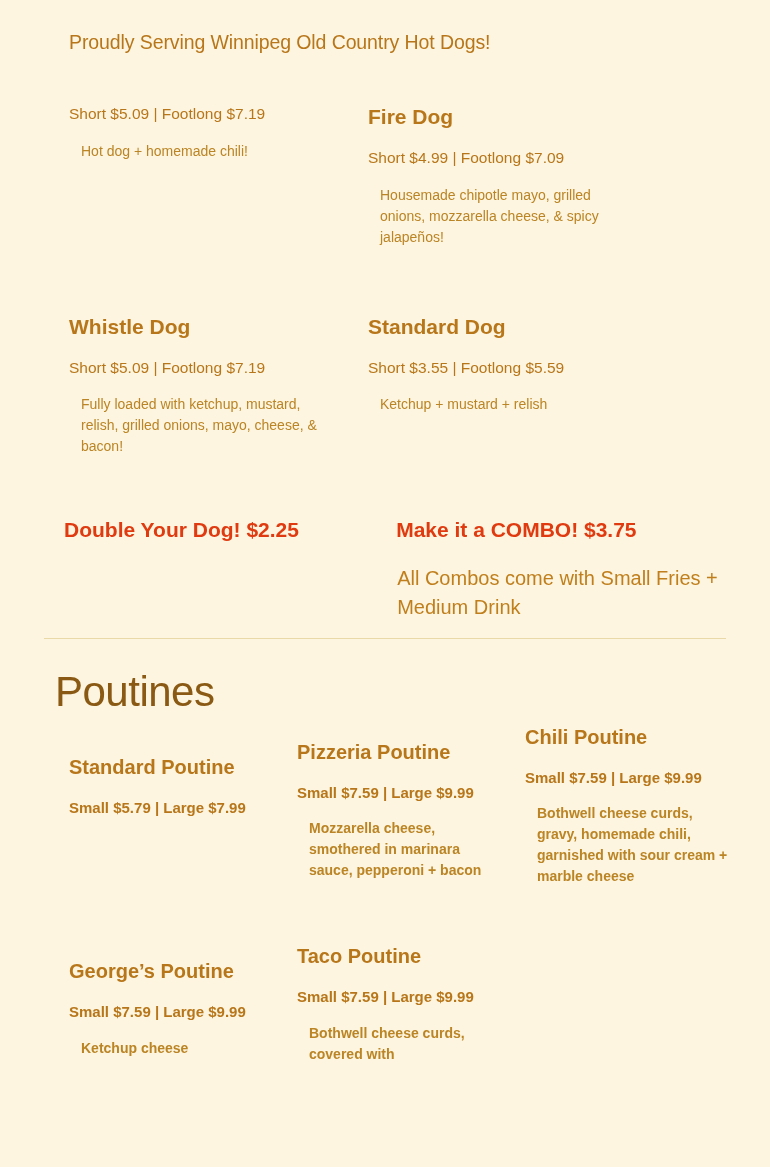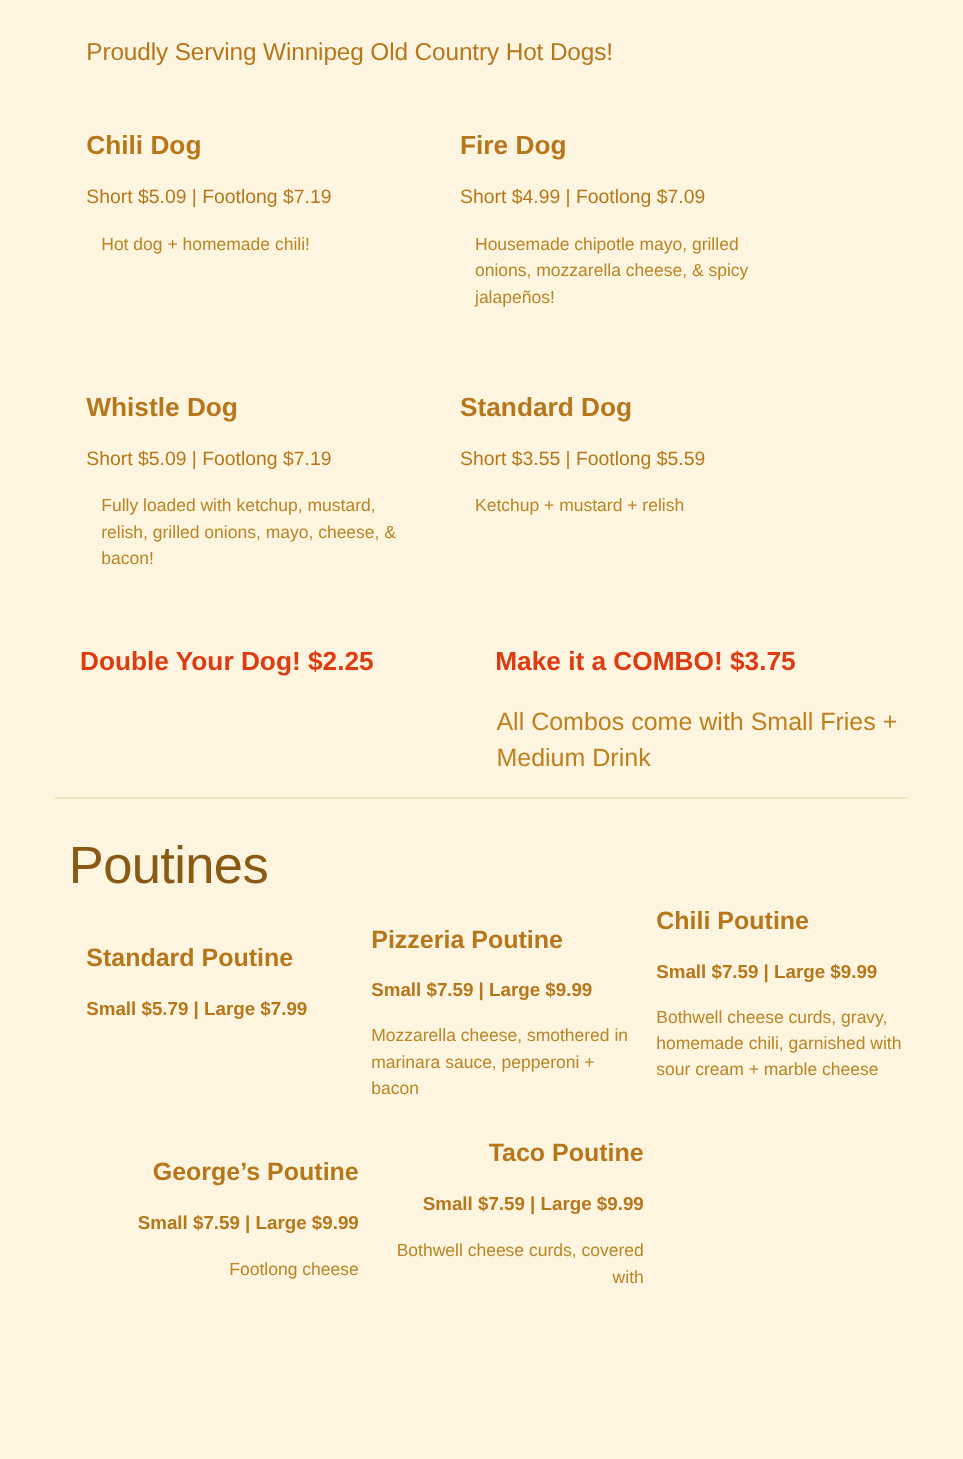--- a/index.html
+++ b/index.html
@@ -156,42 +156,42 @@
     font-size: 15px;
     font-weight: bold;
     color: #b8761a;
     line-height: 1.25;
     margin: 0 0 16px 0;
   }
   .p-desc {
     font-size: 14px;
     color: #bb8424;
     line-height: 1.5;
-    margin: 0;
+    margin: 12px;
+    font-weight: bold;
   }
   .p-col.c2 .p-name,
   .p-col.c3 .p-name {
     margin-bottom: 18px;
   }
   
   .nudge-up-15 { position: relative; top: -15px; }
   .nudge-up-30 { position: relative; top: -30px; }
-  .p-row2 { margin-top: 30px; text-align: right; }
+  .p-row2 { margin-top: 30px; }
 </style>
 </head>
 <body>
 
 <div class="page">
 
   <div class="tagline">Proudly Serving Winnipeg Old Country Hot Dogs!</div>
 
   <div class="dog-grid">
     <div class="dog-row">
       <div class="dog-col">
-        <div class="dog-name">Chili Dog</div>
         <div class="dog-price">Short $5.09 | Footlong $7.19</div>
         <div class="dog-desc">Hot dog + homemade chili!</div>
       </div>
       <div class="dog-col right">
         <div class="dog-name">Fire Dog</div>
         <div class="dog-price">Short $4.99 | Footlong $7.09</div>
         <div class="dog-desc">Housemade chipotle mayo, grilled onions, mozzarella cheese, &amp; spicy jalapeños!</div>
       </div>
     </div>
 
@@ -242,21 +242,21 @@
         <div class="p-name">Chili Poutine</div>
         <div class="p-price">Small $7.59 | Large $9.99</div>
         <div class="p-desc">Bothwell cheese curds, gravy, homemade chili, garnished with sour cream + marble cheese</div>
       </div>
     </div>
 
     <div class="p-row p-row2">
       <div class="p-col c1">
         <div class="p-name">George’s Poutine</div>
         <div class="p-price">Small $7.59 | Large $9.99</div>
-        <div class="p-desc">Footlong cheese</div>
+        <div class="p-desc">Ketchup cheese</div>
       </div>
       <div class="p-col c2 nudge-up-15">
         <div class="p-name">Taco Poutine</div>
         <div class="p-price">Small $7.59 | Large $9.99</div>
         <div class="p-desc">Bothwell cheese curds, covered with</div>
       </div>
       <div class="p-col c3"></div>
     </div>
   </div>
 

